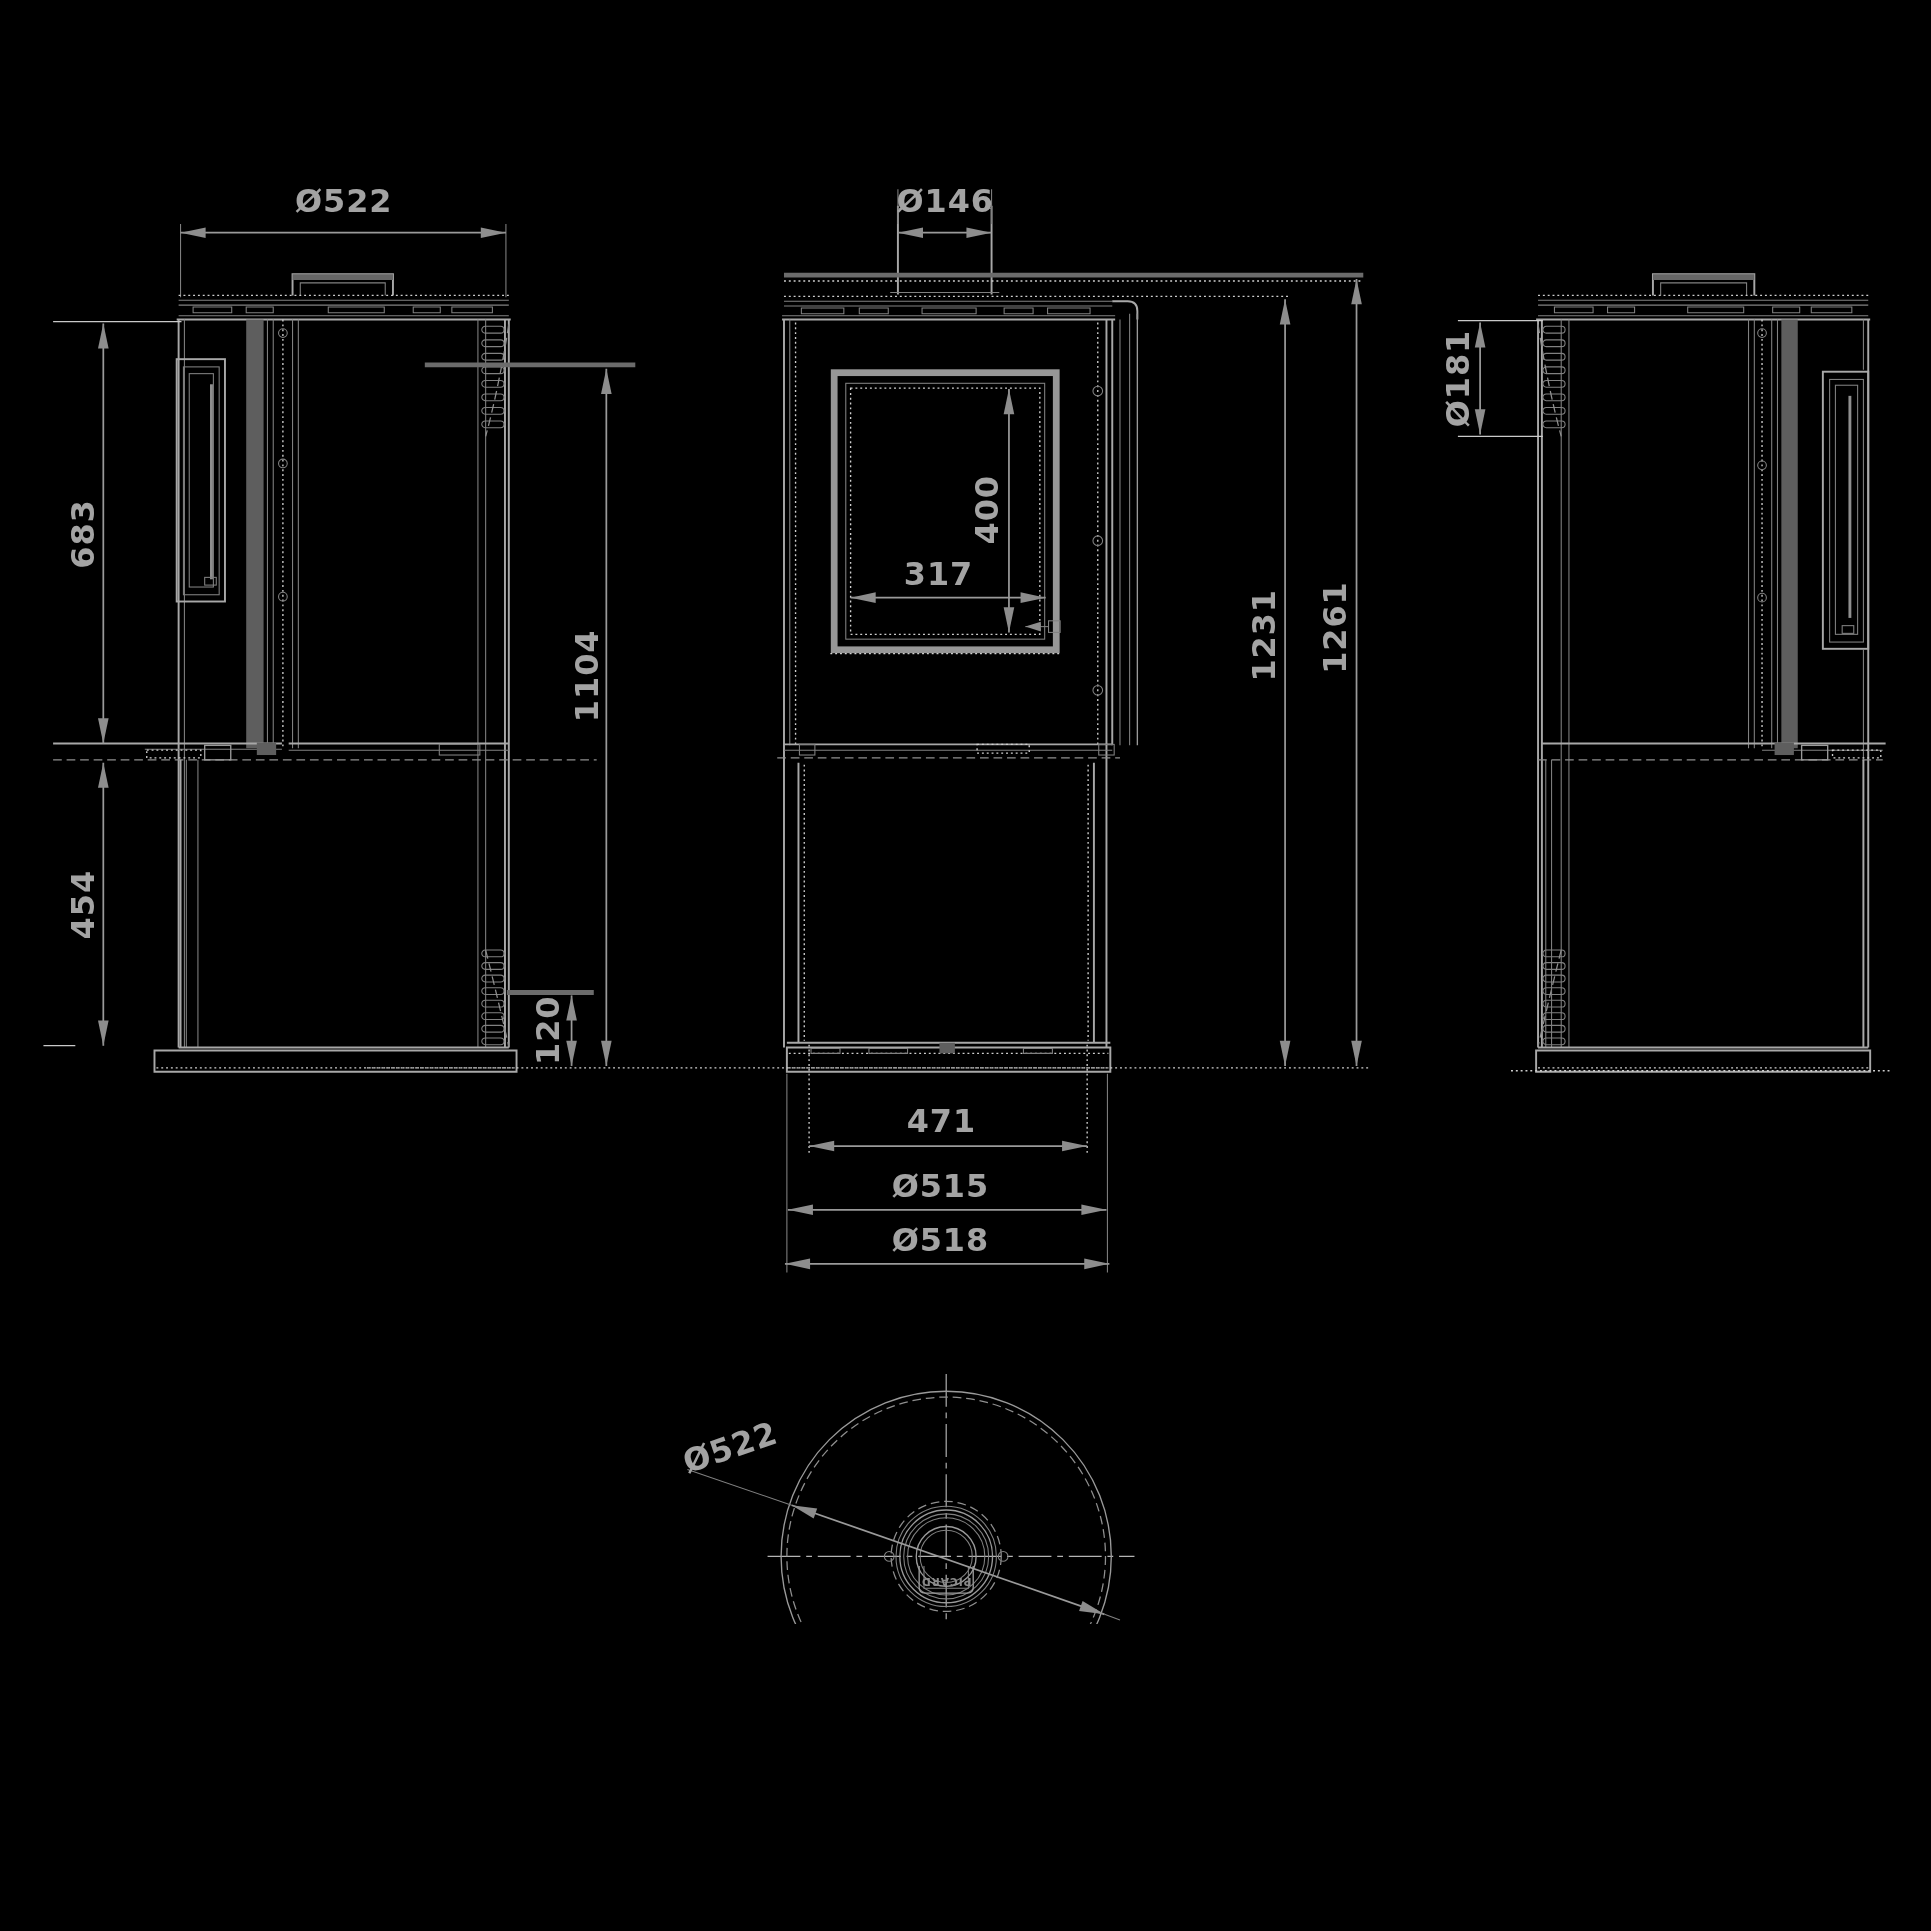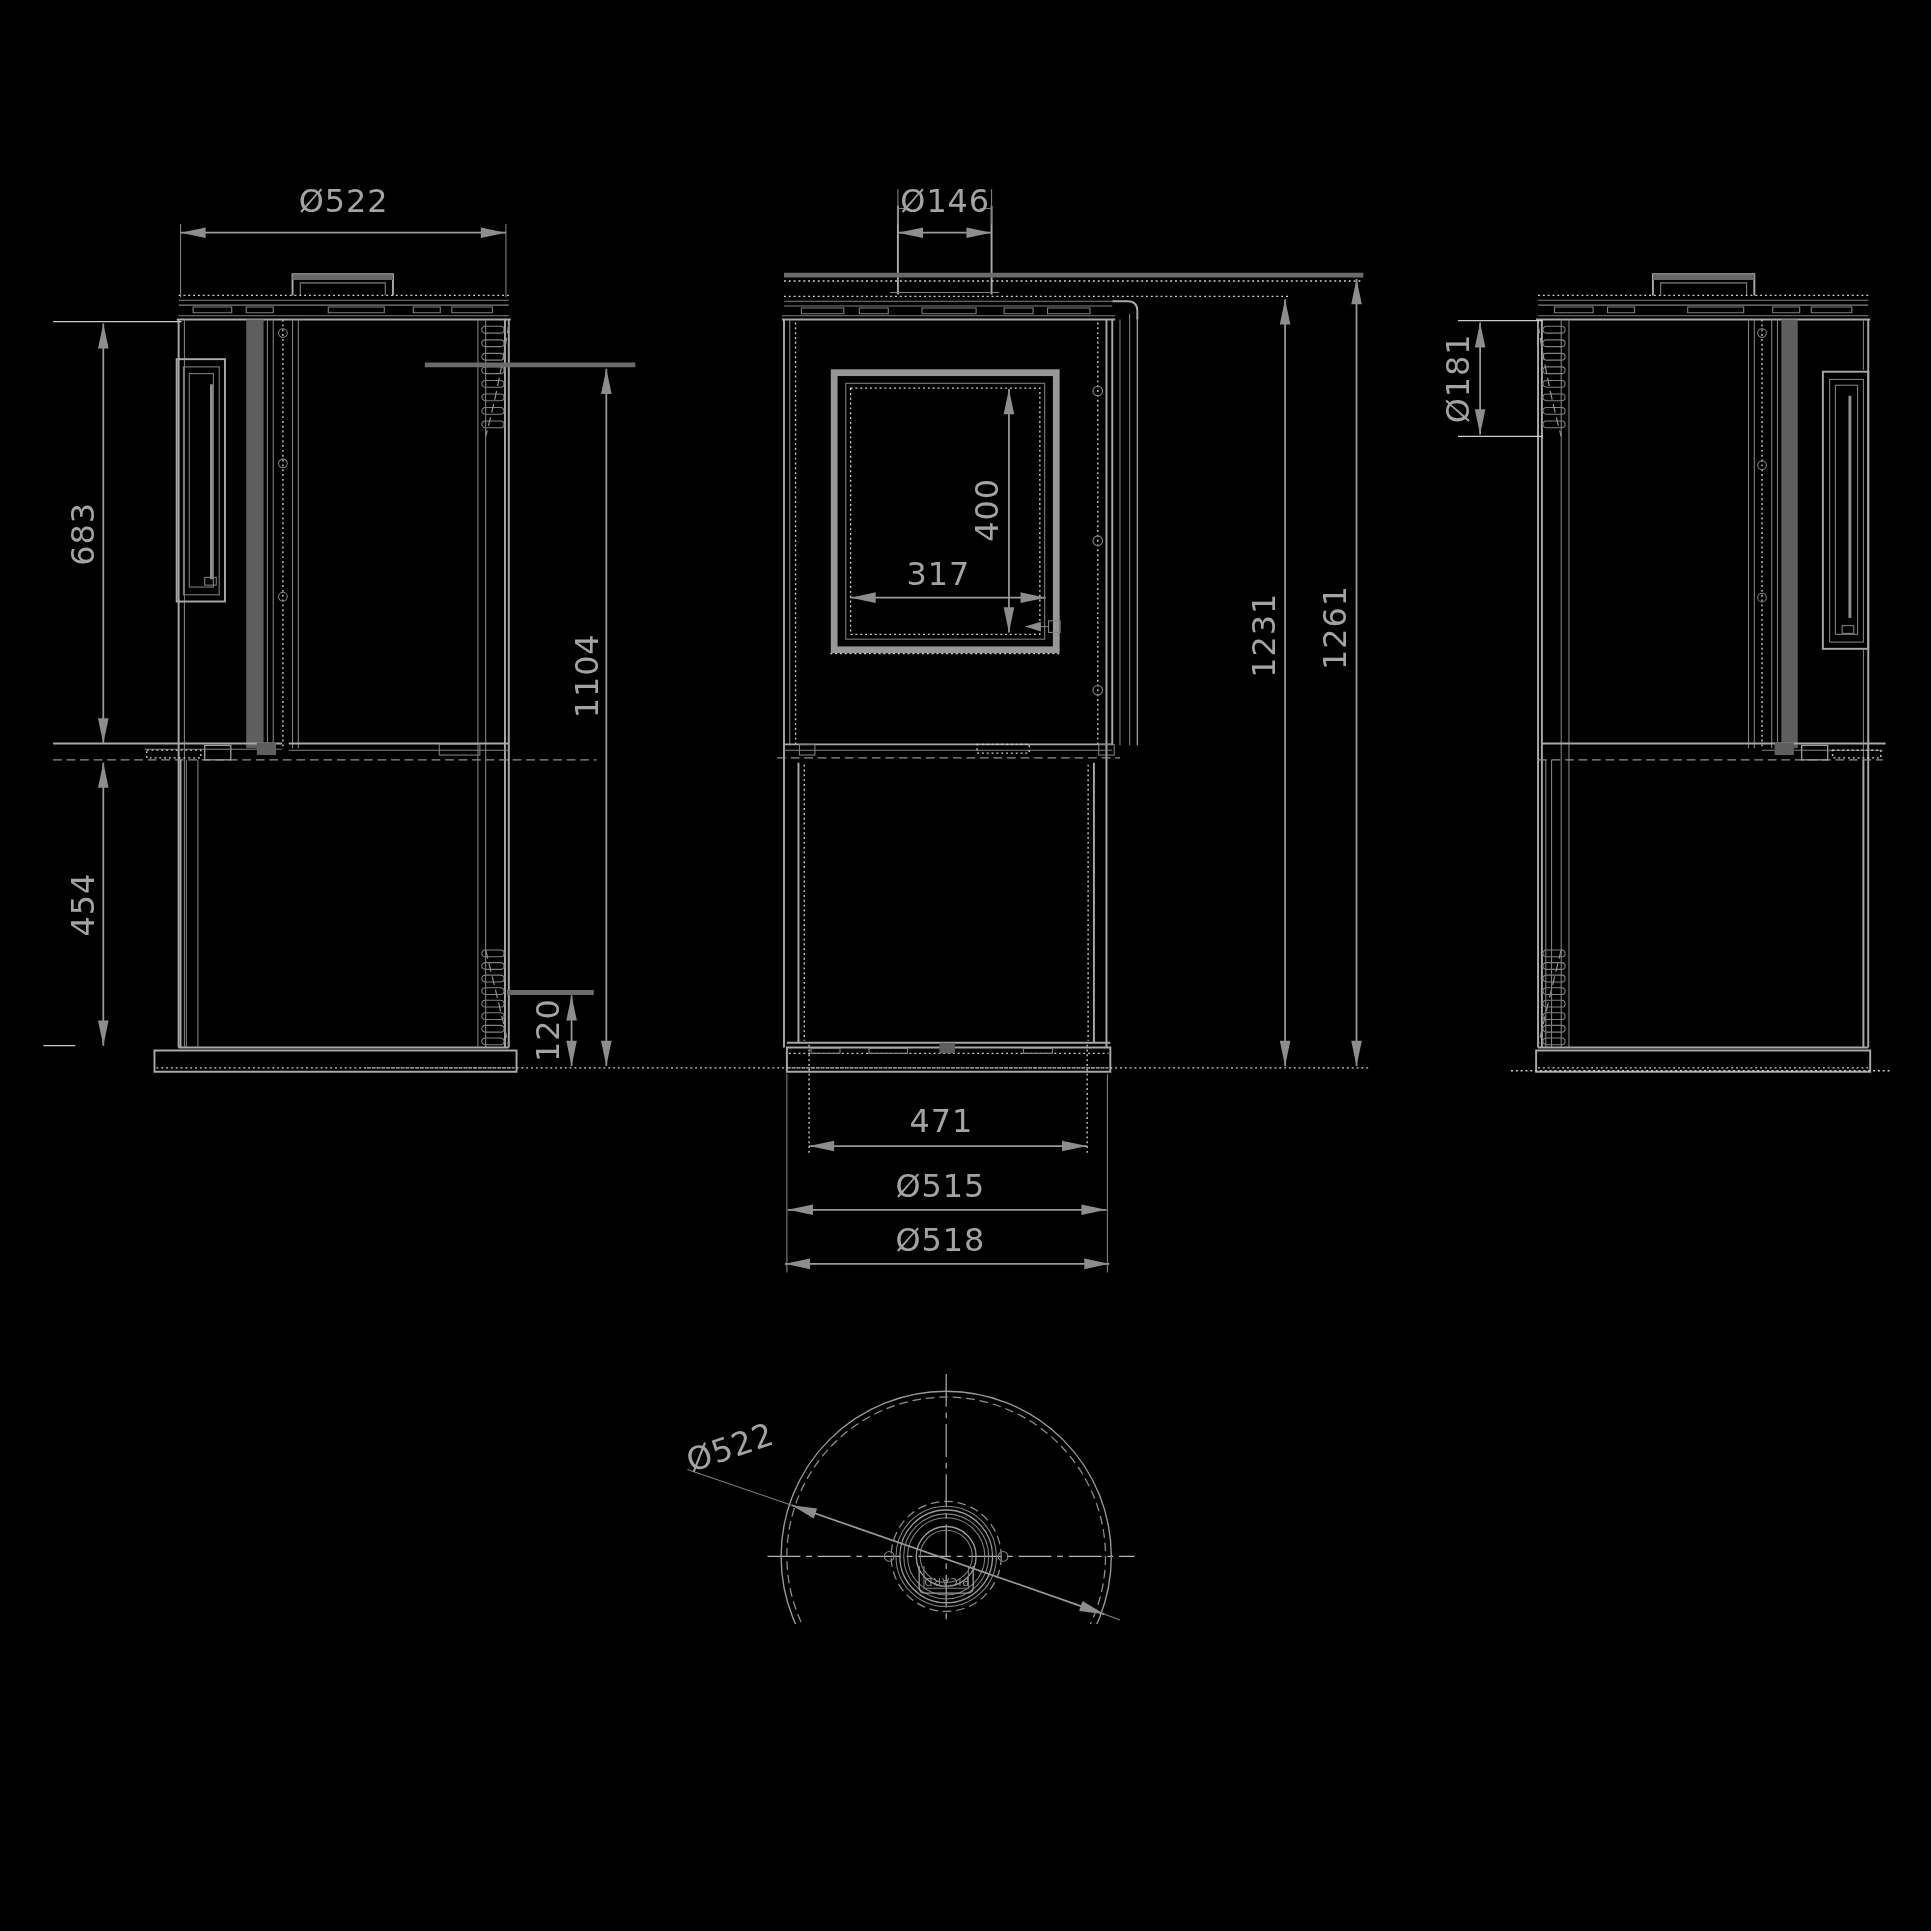--- a/index.html
+++ b/index.html
@@ -1,16 +1,16 @@
 <!DOCTYPE html>
 <html><head>
 <meta charset="utf-8">
 <style>
   html,body{margin:0;padding:0;background:#000;}
-  .stage{width:1931px;height:1624px;background:#000;position:relative;overflow:hidden;}
+  .stage{width:1931px;height:1624px;background:#000;position:relative;overflow:hidden;font-weight:bold;}
   svg{display:block;}
   
   .s  {stroke:#a8a8a8;stroke-width:2;fill:none;}
   .s2 {stroke:#9a9a9a;stroke-width:1.4;fill:none;}
   .t  {stroke:#818181;stroke-width:1.1;fill:none;}
   .d  {stroke:#cfcfcf;stroke-width:1.4;fill:none;stroke-dasharray:2 3;}
   .h  {stroke:#8f8f8f;stroke-width:1.3;fill:none;stroke-dasharray:9 5;}
   .cl {stroke:#b4b4b4;stroke-width:1.2;fill:none;stroke-dasharray:34 6 6 6;}
   .thick{stroke:#6b6b6b;stroke-width:5;fill:none;}
   .ref{stroke:#c9c9c9;stroke-width:1.3;fill:none;}

